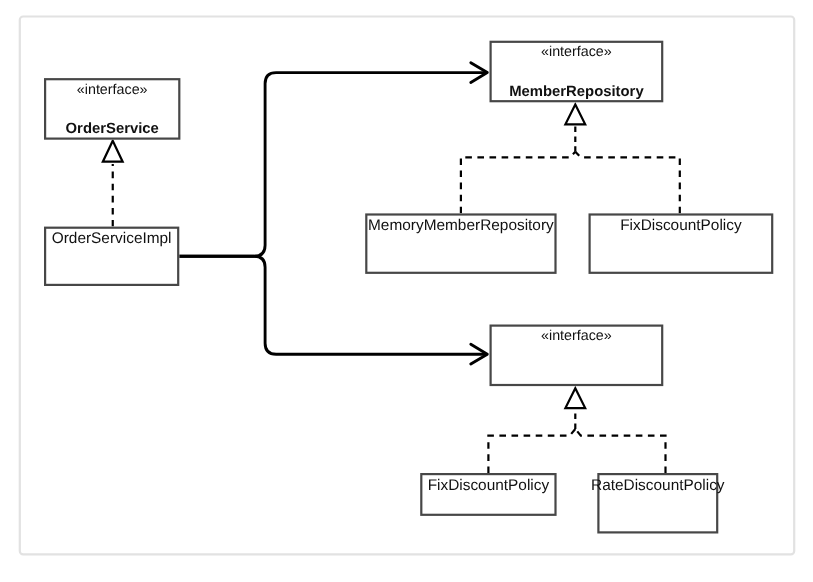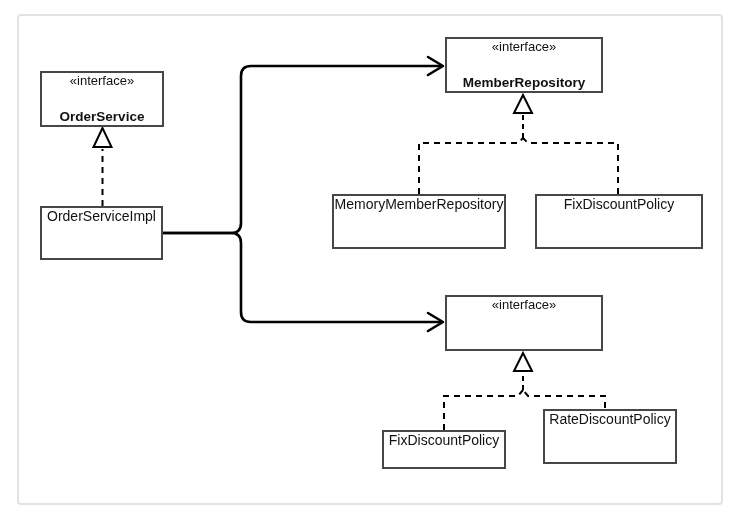--- a/index.html
+++ b/index.html
@@ -132,16 +132,16 @@
   </div>
 
   <div class="node iface" style="left:445px; top:295px; width:158px; height:56px;">
     <div class="stereo">«interface»</div>
   </div>
 
   <div class="node impl" style="left:382px; top:430px; width:124px; height:39px;">
     <div class="cname">FixDiscountPolicy</div>
   </div>
 
-  <div class="node impl" style="left:543px; top:409px; width:134px; height:55px;">
+  <div class="node impl" style="left:543px; top:430px; width:110px; height:55px;">
     <div class="cname">RateDiscountPolicy</div>
   </div>
 </div>
 
 </body></html>

